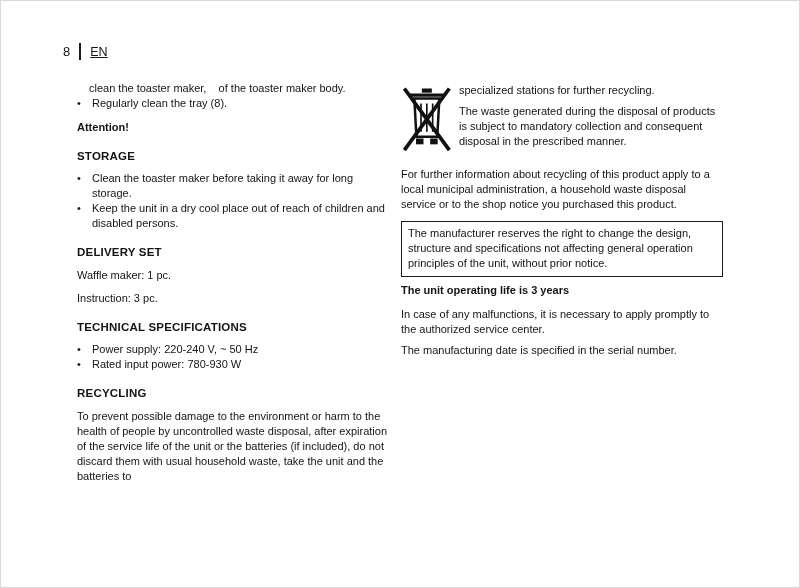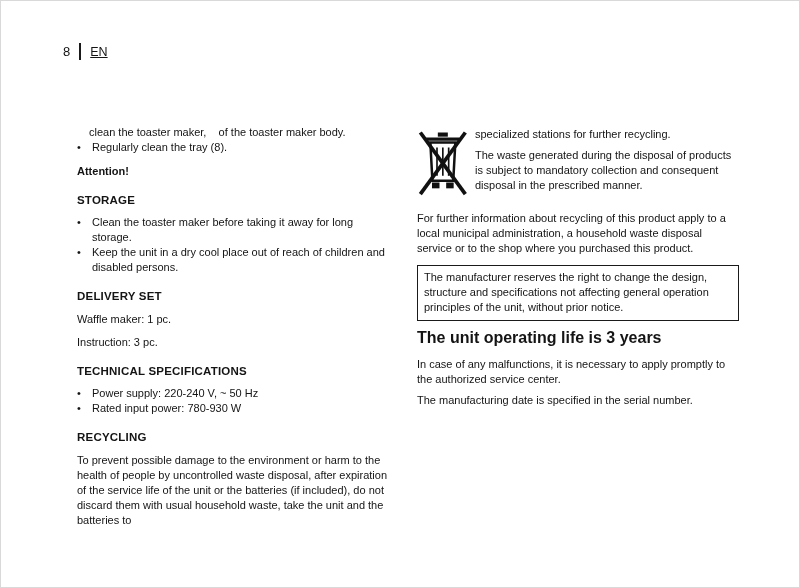--- a/index.html
+++ b/index.html
@@ -20,21 +20,21 @@
   .header {
     position:absolute; left:62px; top:42px;
     display:flex; align-items:center;
   }
   .pagenum { font-size:13px; font-weight:400; }
   .hdiv { width:2px; height:17px; background:#1a1a1a; margin:0 9px; }
   .lang { font-size:12.5px;text-decoration:underline; }
 
   .columns {
     position:absolute; top:80px; left:76px;
-    display:flex; gap:28px;margin-top:44px;
+    display:flex; gap:12px;
   }
   .col-left  { width:312px; }
   .col-right { width:322px; }
 
   p, .bullet-text, .bullet-mark { font-size:11px; line-height:1.36; }
   .cont-line { padding-left:12px; white-space:pre-wrap; }
   .bold { font-weight:700; }
   .para { margin-top:9px; }
   .heading {
     font-size:11.5px; font-weight:700;
@@ -52,21 +52,21 @@
   .icon-text .first { margin-top:2px; }
   .icon-text .para { margin-top:6px; }
 
   .box {
     border:1.5px solid #1a1a1a;
     padding:4px 7px 5px 6px;
     margin-top:9px;
   }
   .box p { margin:0; }
   .rt-para { margin-top:9px; }
-  .rt-bold { margin-top:9px; font-weight:700; font-size:16px; line-height:1.36; }
+  .rt-bold { margin-top:9px; font-weight:700; font-size:11px; line-height:1.36; }
 </style>
 </head>
 <body>
 
 <div class="page">
 
   <div class="header">
     <span class="pagenum">8</span>
     <span class="hdiv"></span>
     <span class="lang">EN</span>
@@ -130,21 +130,21 @@
             <line x1="4" y1="6" x2="58" y2="80" stroke="#111" stroke-width="4.5"></line>
             <line x1="58" y1="6" x2="4" y2="80" stroke="#111" stroke-width="4.5"></line>
           </svg>
         </span>
         <div class="icon-text">
           <p class="first">specialized stations for further recycling.</p>
           <p class="para">The waste generated during the disposal of products is subject to mandatory collection and consequent disposal in the prescribed manner.</p>
         </div>
       </div>
 
-      <p class="rt-para" style="margin-top:4px;">For further information about recycling of this product apply to a local municipal administration, a household waste disposal service or to the shop where you purchased this product.</p>
+      <p class="rt-para" style="margin-top:4px;">For further information about recycling of this product apply to a local municipal administration, a household waste disposal service or to the shop notice you purchased this product.</p>
 
       <div class="box">
         <p>The manufacturer reserves the right to change the design, structure and specifications not affecting general operation principles of the unit, without prior notice.</p>
       </div>
 
       <p class="rt-bold" style="margin-top:6px;">The unit operating life is 3 years</p>
 
       <p class="rt-para">In case of any malfunctions, it is necessary to apply promptly to the authorized service center.</p>
 
       <p class="rt-para" style="margin-top:6px;">The manufacturing date is specified in the serial number.</p>

